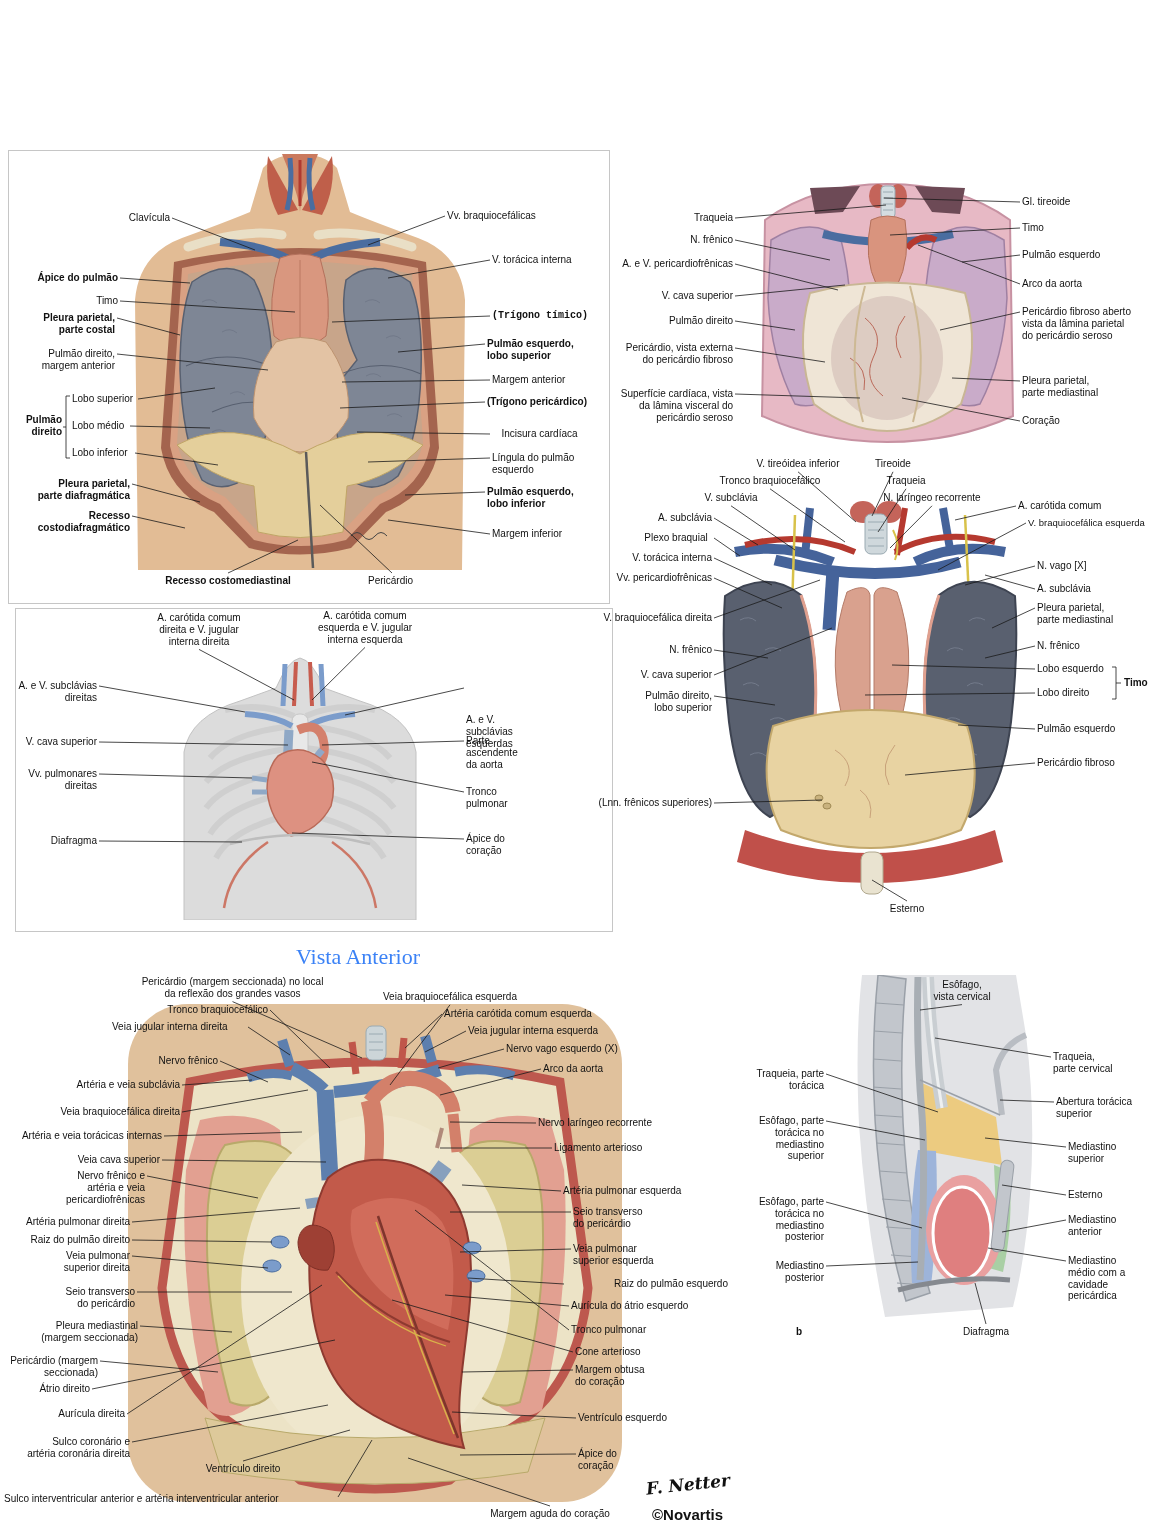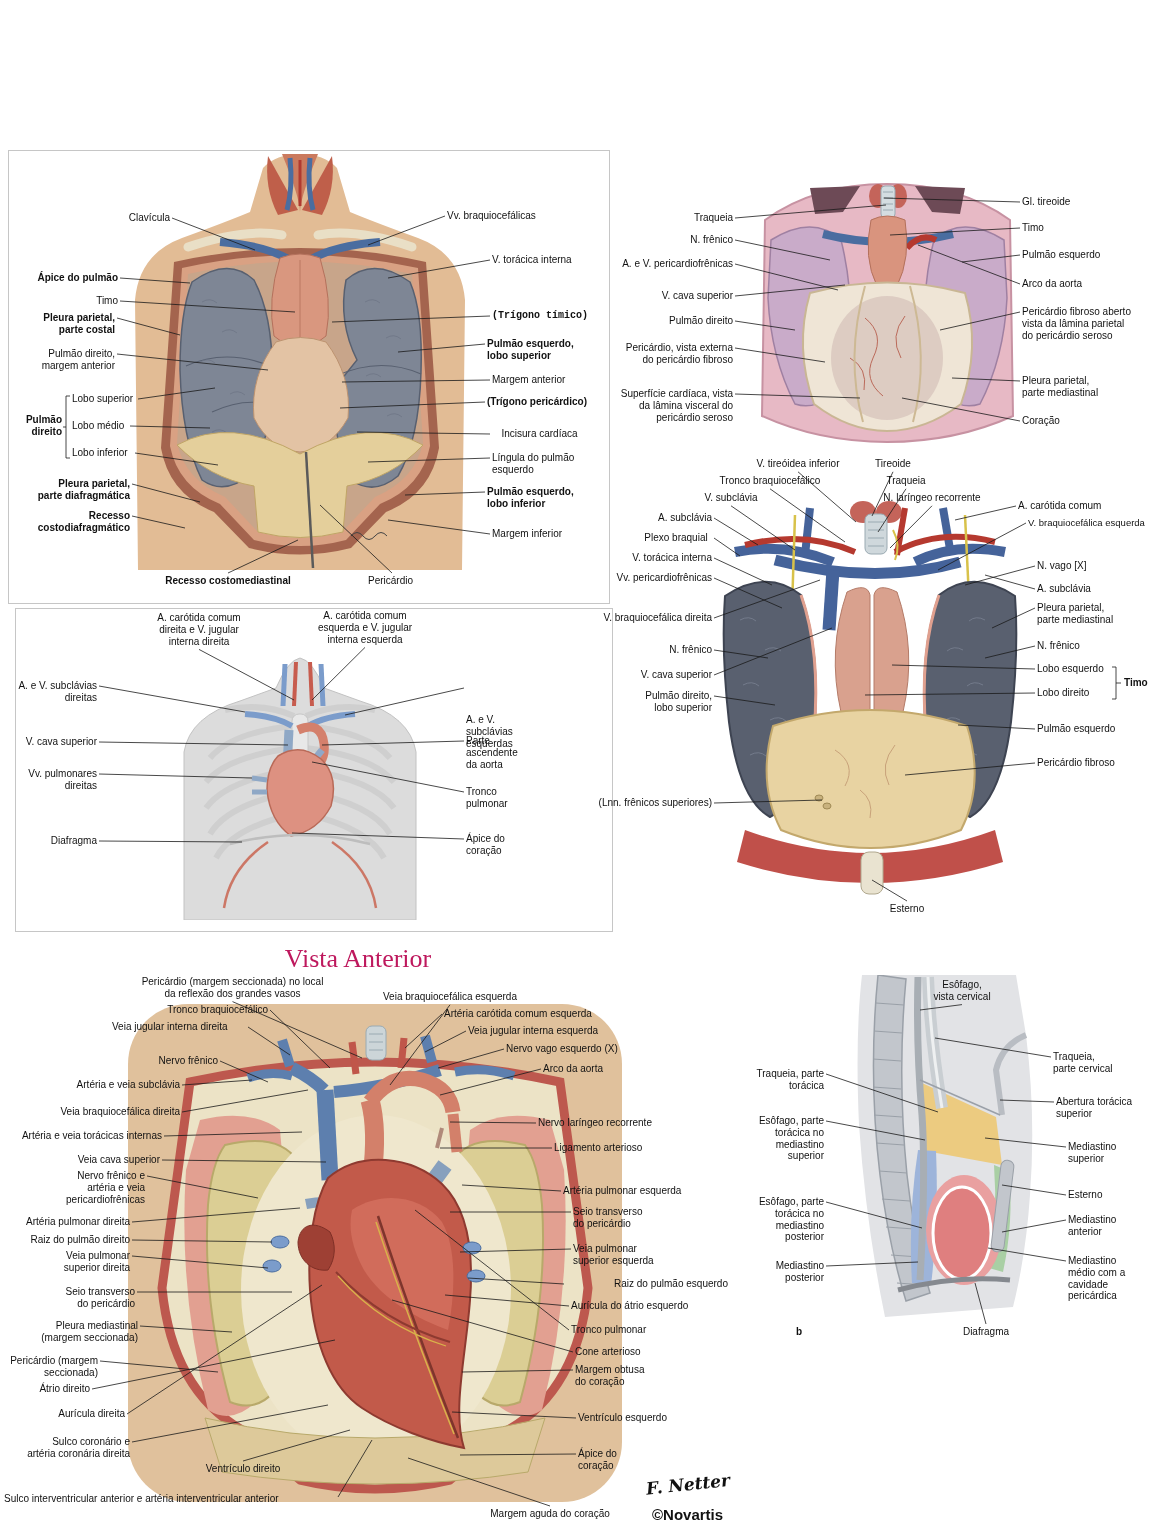--- a/index.html
+++ b/index.html
@@ -4,21 +4,21 @@
 <style>
   html,body{margin:0;padding:0;background:#fff;}
   #canvas{position:relative;width:1154px;height:1520px;background:#fff;
           font-family:"Liberation Sans",sans-serif;overflow:hidden;}
   .illus{position:absolute;z-index:0;}
   .pbox{position:absolute;border:1px solid #c6c6c6;z-index:0;}
   #leader-lines{position:absolute;left:0;top:0;z-index:1;pointer-events:none;}
   #leader-lines line,#leader-lines polyline{stroke:#1b1b1b;stroke-width:0.8;fill:none;}
   .lbl{position:absolute;z-index:2;font-size:10px;line-height:1.18;color:#111;white-space:pre-line;}
   .bold{font-weight:bold;}
-  .serif-title{font-family:"Liberation Serif",serif;font-size:26px;color:#be185d;}
+  .serif-title{font-family:"Liberation Serif",serif;font-size:22px;color:#3b82f6;}
   .script{font-family:"DejaVu Serif",serif;font-style:italic;font-weight:bold;transform:rotate(-6deg);}
 </style>
 </head>
 <body>
 
 <div id="canvas">
 
   <div class="pbox" style="left:8px;top:150px;width:600px;height:452px;"></div>
   <div class="pbox" style="left:15px;top:608px;width:596px;height:322px;"></div>
 

